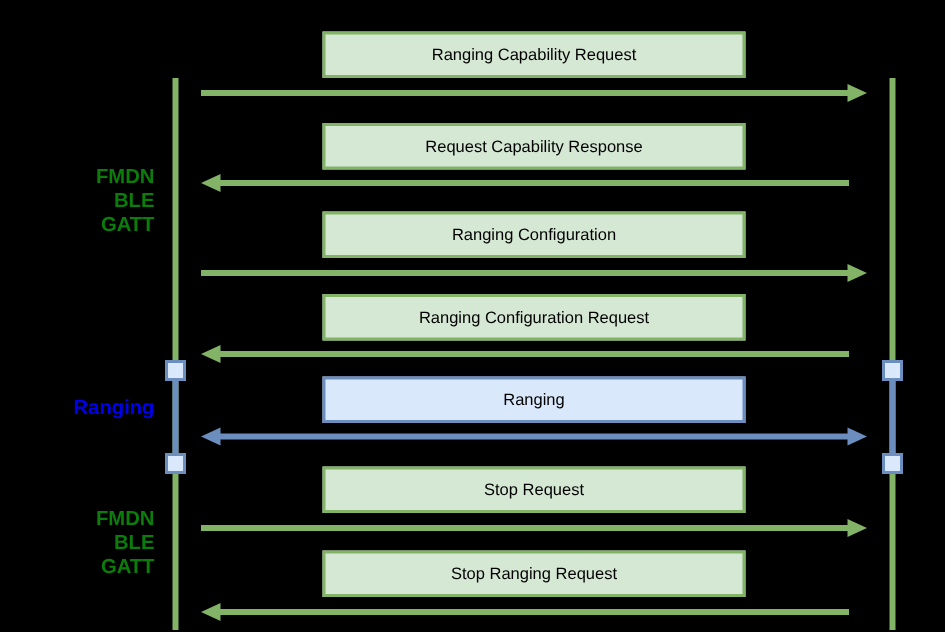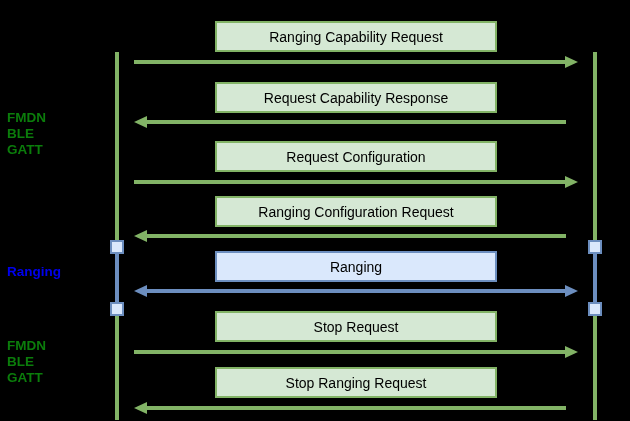--- a/index.html
+++ b/index.html
@@ -22,40 +22,40 @@
     position:absolute;width:10px;height:10px;
     border:2px solid var(--blue-line);background:var(--blue-fill);
   }
   .handle.hl{left:110px;}
   .handle.hr{left:588px;}
   .handle.h-top{top:240px;}
   .handle.h-bot{top:302px;}
 
   
   .phase{
-    position:absolute;left:7px;width:96px;text-align:left;
+    position:absolute;left:7px;width:96px;text-align:right;
     font-weight:bold;font-size:13.5px;line-height:16px;
   }
   .phase.green{color:var(--green-text);}
   .phase.blue{color:var(--blue-text);}
   .phase span{display:block;}
   .phase.p0{top:110px;}
   .phase.p1{top:264px;}
   .phase.p2{top:338px;}
 
   
   .theme-green{--arrow-color:var(--green-line);--box-fill:var(--green-fill);}
   .theme-blue{--arrow-color:var(--blue-line);--box-fill:var(--blue-fill);}
 
   .msg-box{
     position:absolute;left:215px;width:282px;height:31px;top:var(--bt);
     box-sizing:border-box;border:2px solid var(--arrow-color);
     background:var(--box-fill);
     display:flex;align-items:center;justify-content:center;
-    font-size:14px;color:var(--box-text);white-space:nowrap;
+    font-size:11px;color:var(--box-text);white-space:nowrap;
   }
   .arrow{position:absolute;left:134px;width:444px;height:12px;top:var(--at);}
   .dir-left .arrow{width:432px;}
   .arrow .line{position:absolute;top:4px;height:4px;left:0;right:0;background:var(--arrow-color);}
   .dir-right .arrow .line{right:11px;}
   .dir-left  .arrow .line{left:11px;}
   .dir-both  .arrow .line{left:11px;right:11px;}
   .head{position:absolute;top:0;width:0;height:0;border-top:6px solid transparent;border-bottom:6px solid transparent;}
   .head-r{right:0;border-left:13px solid var(--arrow-color);}
   .head-l{left:0;border-right:13px solid var(--arrow-color);}
@@ -100,21 +100,21 @@
   <div class="row dir-left theme-green" style="--bt:82px;--at:116px">
     <div class="msg-box">Request Capability Response</div>
     <div class="arrow">
       <span class="line"></span>
       <span class="head head-l"></span>
 
     </div>
   </div>
 
   <div class="row dir-right theme-green" style="--bt:141px;--at:176px">
-    <div class="msg-box">Request Configuration</div>
+    <div class="msg-box">Ranging Configuration</div>
     <div class="arrow">
       <span class="line"></span>
 
       <span class="head head-r"></span>
     </div>
   </div>
 
   <div class="row dir-left theme-green" style="--bt:196px;--at:230px">
     <div class="msg-box">Ranging Configuration Request</div>
     <div class="arrow">

